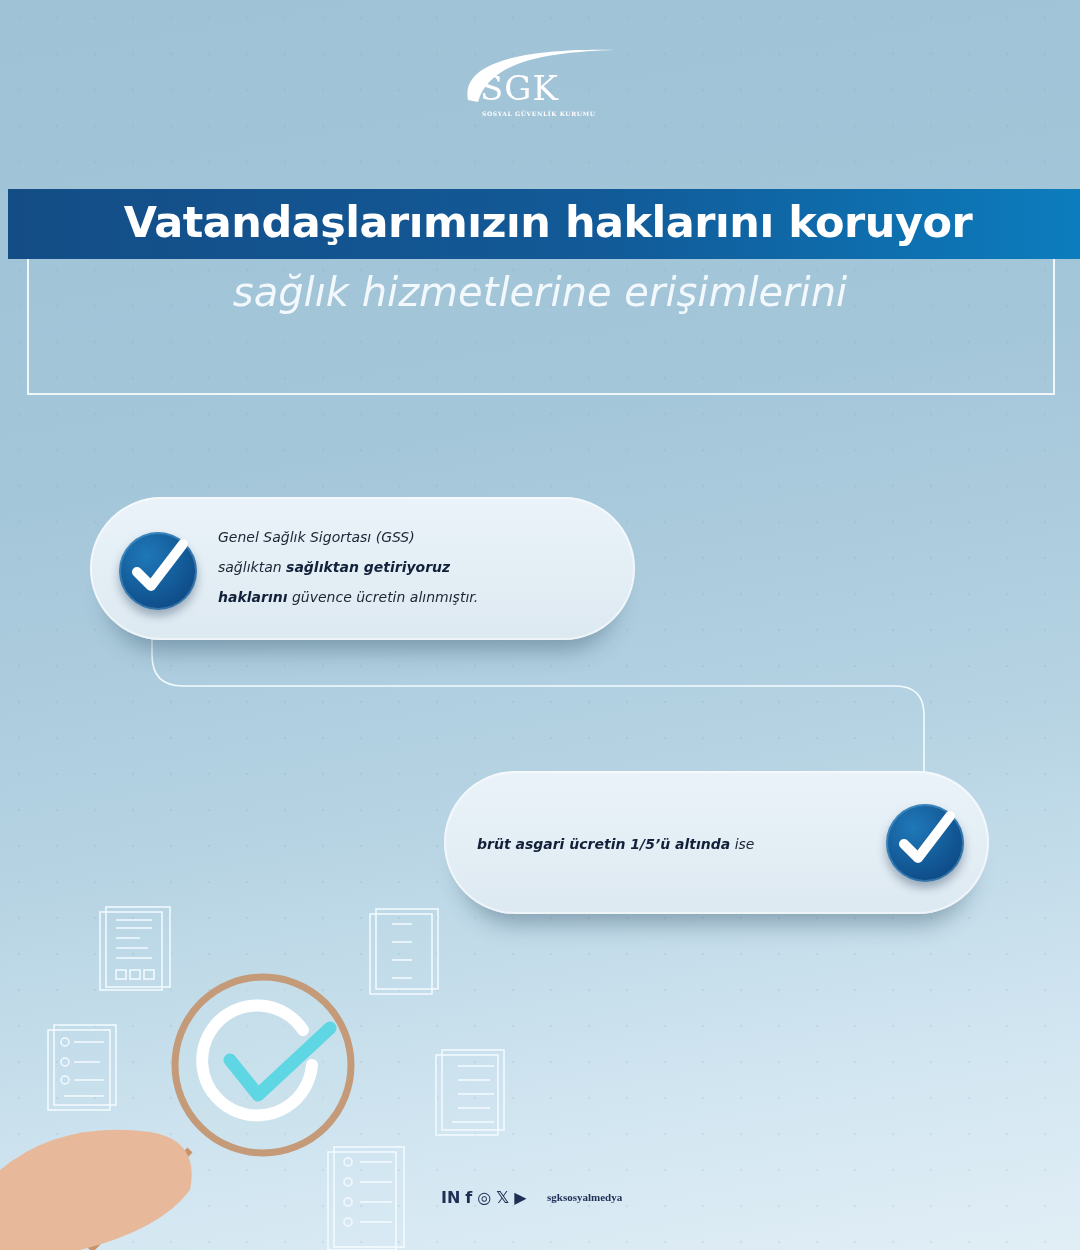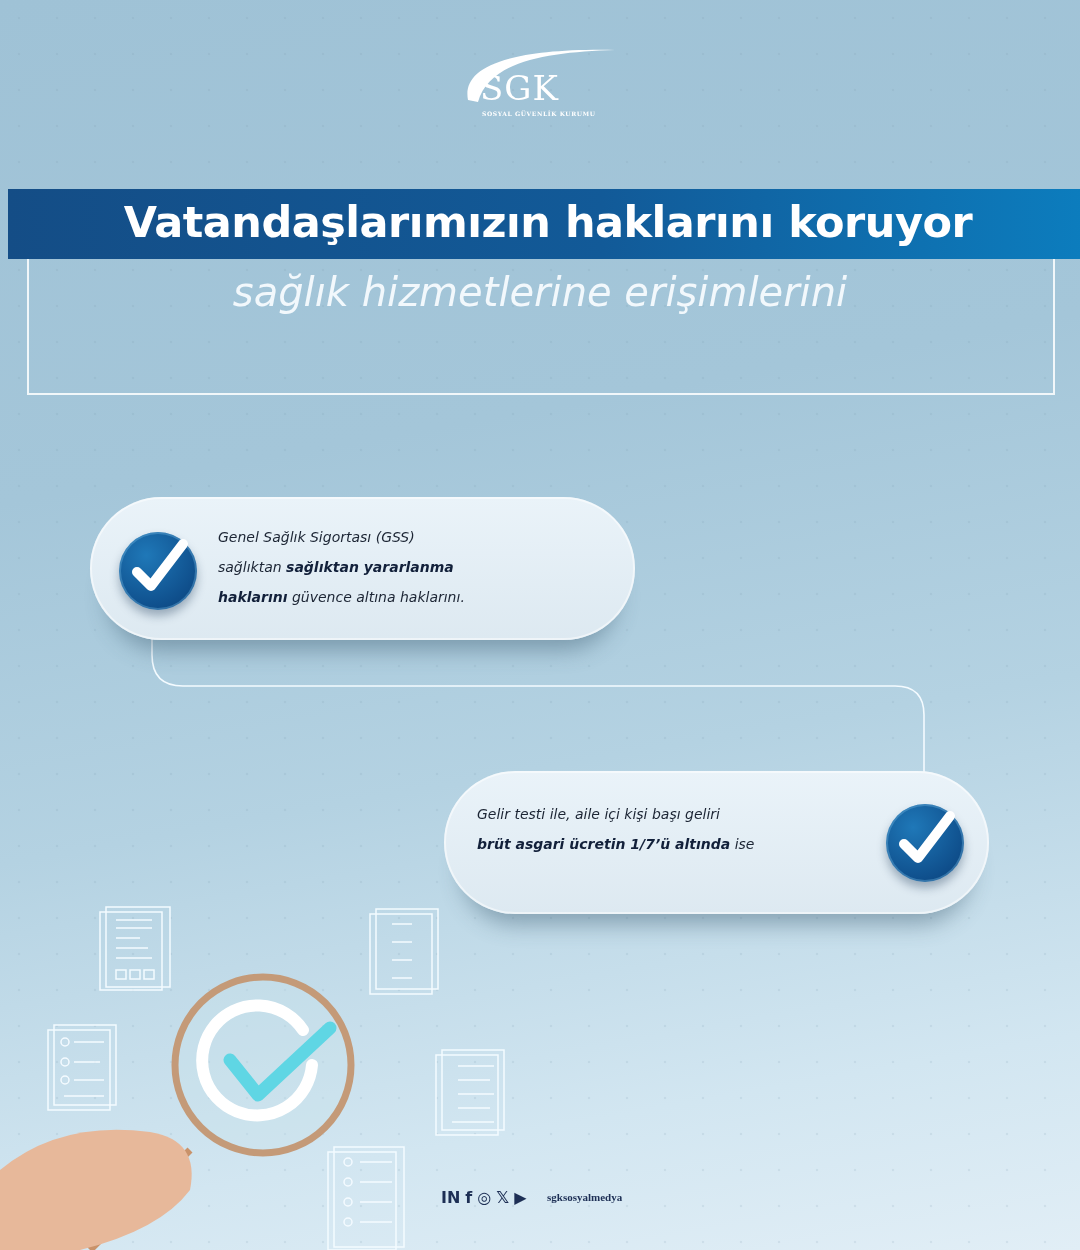--- a/index.html
+++ b/index.html
@@ -72,29 +72,29 @@
 </svg>
 
 <div class="card card1">
   <div class="check">
     <svg width="62" height="62" viewBox="0 0 62 62">
         <path d="M8 34 L22 48 L54 6" stroke="#fff" stroke-width="10" stroke-linecap="round" stroke-linejoin="round" fill="none"></path>
       </svg>
   </div>
   <p>
     <span>Genel Sağlık Sigortası (GSS)</span><br>
-    <span>sağlıktan </span><b>sağlıktan yararlanma</b><br>
-    <b>haklarını</b><span> güvence altına haklarını.</span>
+    <span>sağlıktan </span><b>sağlıktan getiriyoruz</b><br>
+    <b>haklarını</b><span> güvence ücretin alınmıştır.</span>
   </p>
 </div>
 
 <div class="card card2">
   <p>
-    <span>Gelir testi ile, aile içi kişi başı geliri</span><br>
-    <b>brüt asgari ücretin 1/7’ü altında</b><span> ise</span><br>
+    <br>
+    <b>brüt asgari ücretin 1/5’ü altında</b><span> ise</span><br>
   </p>
   <div class="check">
     <svg width="62" height="62" viewBox="0 0 62 62">
         <path d="M8 34 L22 48 L54 6" stroke="#fff" stroke-width="10" stroke-linecap="round" stroke-linejoin="round" fill="none"></path>
       </svg>
   </div>
 </div>
 
 <svg class="illus" width="540" height="360" viewBox="0 0 540 360">
   <g stroke="#f4fbff" stroke-width="1.5" fill="none">

